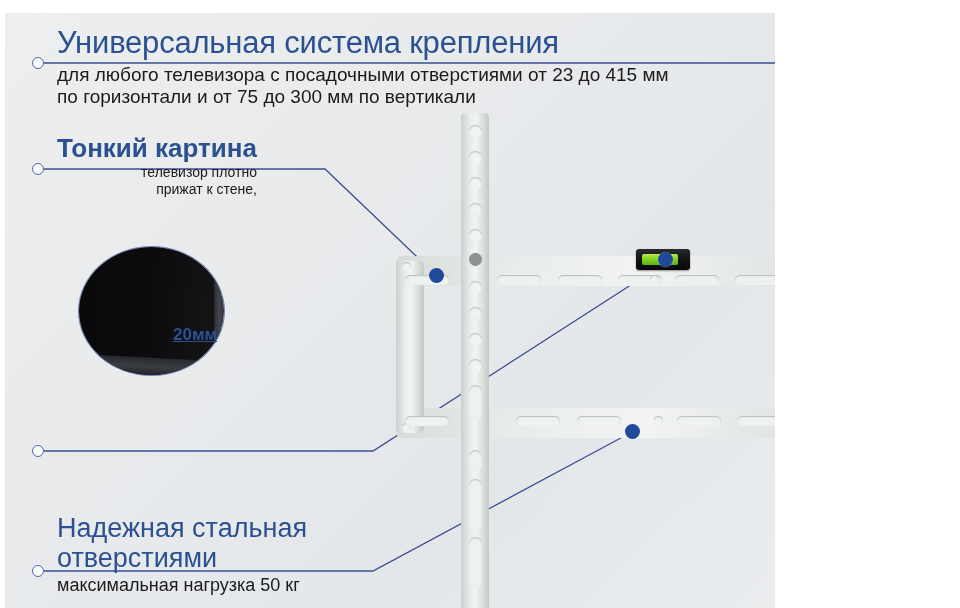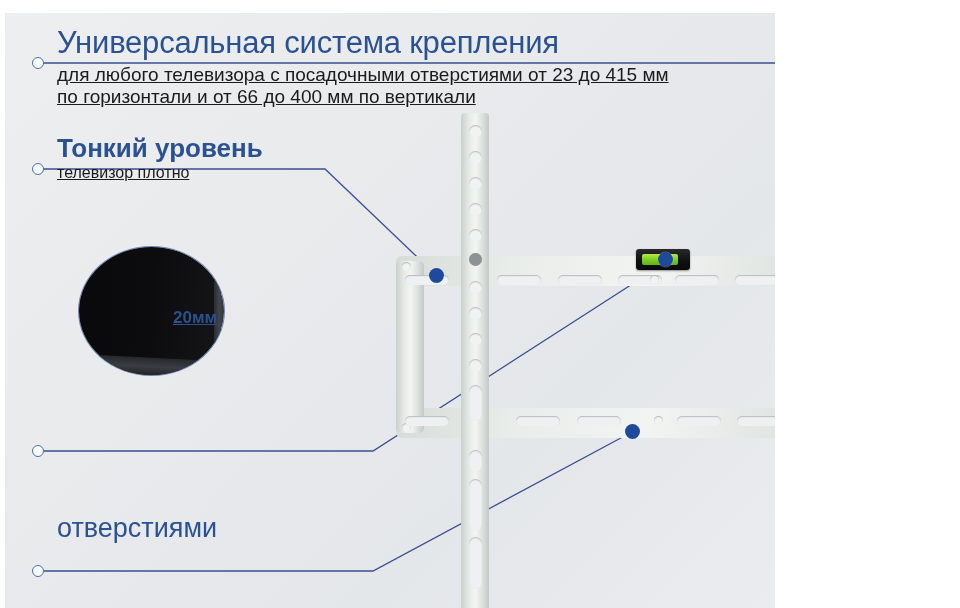--- a/index.html
+++ b/index.html
@@ -15,26 +15,26 @@
     border:5px solid #ffffff;
     overflow:hidden;
     margin-top:8px;
   }
   
   .callout{position:absolute;}
   .c-title{
     color:#2b5191;font-weight:400;line-height:1.05;white-space:nowrap;
   }
   .c-sub{
-    color:#1b1b1b;line-height:1.18;white-space:nowrap;text-decoration:underline;
+    color:#1b1b1b;line-height:1.18;white-space:nowrap;
   }
   .co1 .c-title{font-size:31px;letter-spacing:-.2px;}
   .co1 .c-sub{font-size:19px;margin-top:4px;}
   .co2 .c-title{font-size:26px;font-weight:700;}
-  .co2 .c-sub{font-size:16px;margin-top:2px;}
+  .co2 .c-sub{font-size:14px;margin-top:2px;text-align:right;}
   .co3 .c-title{font-size:27px;}
   .co3 .c-sub{font-size:18px;margin-top:0px;}
   .co4 .c-title{font-size:27px;line-height:1.12;}
   .co4 .c-sub{font-size:18px;margin-top:2px;}
 
   
   #leaders{position:absolute;left:0;top:0;width:960px;height:608px;pointer-events:none;}
 
   
   #inset{
@@ -59,21 +59,21 @@
   #inset .tv-base{
     position:absolute;left:-38px;top:110px;width:190px;height:20px;
     background:linear-gradient(180deg,#26282c 0%,#3a3d43 45%,#191a1d 100%);
     transform:skewY(3deg);
   }
   #inset .shine{
     position:absolute;right:0;top:0;width:52px;height:100%;
     background:linear-gradient(95deg,rgba(255,255,255,0) 0%,#ffffff 55%,#f0f0f0 100%);
   }
   #mm-label{
-    position:absolute;left:168px;top:295px;
+    position:absolute;left:168px;top:312px;
     font-size:17px;font-weight:700;color:#2b5191;
     text-decoration:underline;
   }
 
   
   #mount{position:absolute;left:0;top:0;width:960px;height:608px;}
   .metal{
     background:linear-gradient(100deg,#d6dcd8 0%,#e9edea 22%,#f2f4f2 48%,#dfe4e1 74%,#cdd4d0 100%);
   }
   .metal-v{
@@ -205,36 +205,39 @@
   <div class="dot" style="left:620px;top:411px;"></div>
 
   <div class="ring" style="left:27px;top:44px;"></div>
   <div class="ring" style="left:27px;top:150px;"></div>
   <div class="ring" style="left:27px;top:432px;"></div>
   <div class="ring" style="left:27px;top:552px;"></div>
 
   <div class="callout co1" style="left:52px;top:14px;">
     <div class="c-title">Универсальная система крепления</div>
     <div class="c-sub">для любого телевизора с посадочными отверстиями от 23 до 415 мм</div>
-    <div class="c-sub" style="margin-top:0;">по горизонтали и от 66 до 400 мм по вертикали</div>
+    <div class="c-sub" style="margin-top:0;">по горизонтали и от 75 до 300 мм по вертикали</div>
   </div>
 
   <div class="callout co2" style="left:52px;top:122px;">
-    <div class="c-title">Тонкий уровень</div>
+    <div class="c-title">Тонкий картина</div>
     <div class="c-sub">телевизор плотно</div>
+    <div class="c-sub" style="margin-top:0;">прижат к стене,</div>
   </div>
 
   <div id="inset">
     <div class="shine"></div>
     <div class="tv-face"></div>
     <div class="tv-edge"></div>
     <div class="tv-base"></div>
   </div>
   <div id="mm-label">20мм</div>
 
   <div class="callout co3" style="left:52px;top:404px;">
   </div>
 
   <div class="callout co4" style="left:52px;top:500px;">
+    <div class="c-title">Надежная стальная</div>
     <div class="c-title">отверстиями</div>
+    <div class="c-sub">максимальная нагрузка 50 кг</div>
   </div>
 
 </div>
 
 </body></html>

